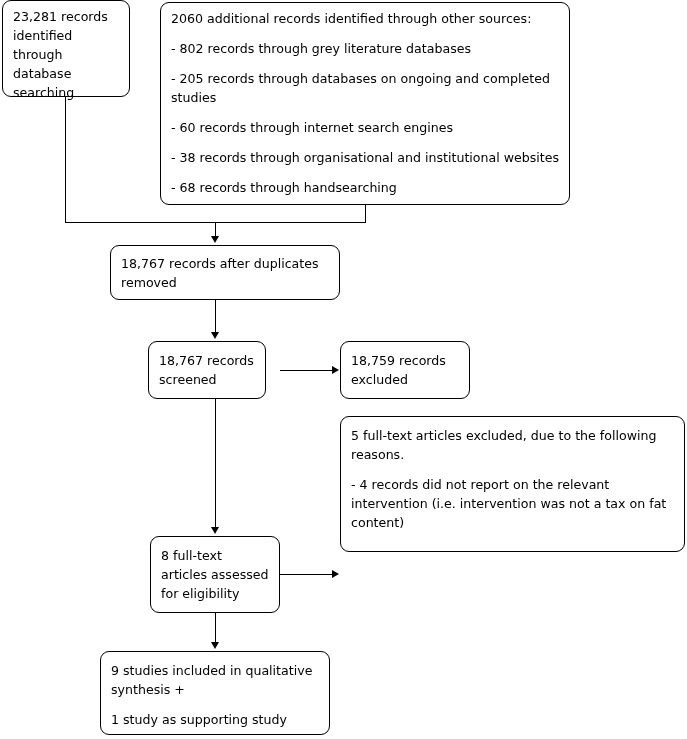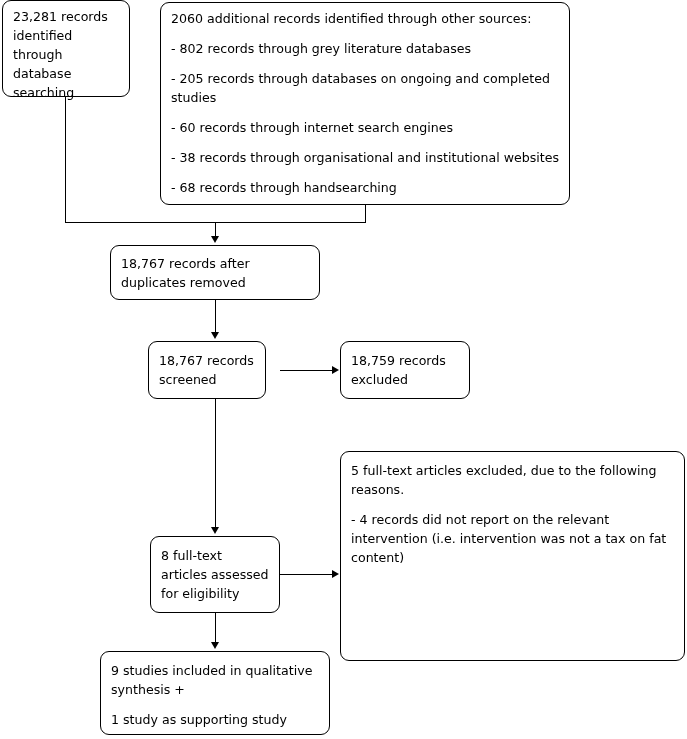--- a/index.html
+++ b/index.html
@@ -85,21 +85,21 @@
 
   <div class="conn vline" style="left:65px; top:97px; height:126px;"></div>
 
   <div class="conn vline" style="left:365px; top:205px; height:18px;"></div>
 
   <div class="conn hline" style="left:65px; top:222px; width:301px;"></div>
 
   <div class="conn vline" style="left:215px; top:222px; height:15px;"></div>
   <div class="arrow-down" style="left:211px; top:236px;"></div>
 
-  <div class="node tight" style="left:110px; top:245px; width:210px; height:55px; padding-top:8px;">
+  <div class="node tight" style="left:110px; top:245px; width:230px; height:55px; padding-top:8px;">
     <p>18,767 records after duplicates removed</p>
   </div>
 
   <div class="conn vline" style="left:215px; top:300px; height:33px;"></div>
   <div class="arrow-down" style="left:211px; top:332px;"></div>
 
   <div class="node tight" style="left:148px; top:341px; width:118px; height:58px; padding-top:9px;">
     <p>18,767 records screened</p>
   </div>
 
@@ -110,21 +110,21 @@
   <div class="conn hline" style="left:280px; top:370px; width:53px;"></div>
   <div class="arrow-right" style="left:332px; top:366px;"></div>
 
   <div class="conn vline" style="left:215px; top:399px; height:129px;"></div>
   <div class="arrow-down" style="left:211px; top:527px;"></div>
 
   <div class="node tight" style="left:150px; top:536px; width:130px; height:77px; padding-top:9px;">
     <p>8 full-text articles assessed for eligibility</p>
   </div>
 
-  <div class="node" style="left:340px; top:451px; width:345px; height:210px; padding-top:9px;">
+  <div class="node" style="left:340px; top:416px; width:345px; height:136px; padding-top:9px;">
     <p>5 full-text articles excluded, due to the following reasons.</p>
     <p>- 4 records did not report on the relevant intervention (i.e. intervention was not a tax on fat content)</p>
   </div>
 
   <div class="conn hline" style="left:280px; top:574px; width:53px;"></div>
   <div class="arrow-right" style="left:332px; top:570px;"></div>
 
   <div class="conn vline" style="left:215px; top:613px; height:30px;"></div>
   <div class="arrow-down" style="left:211px; top:642px;"></div>
 

